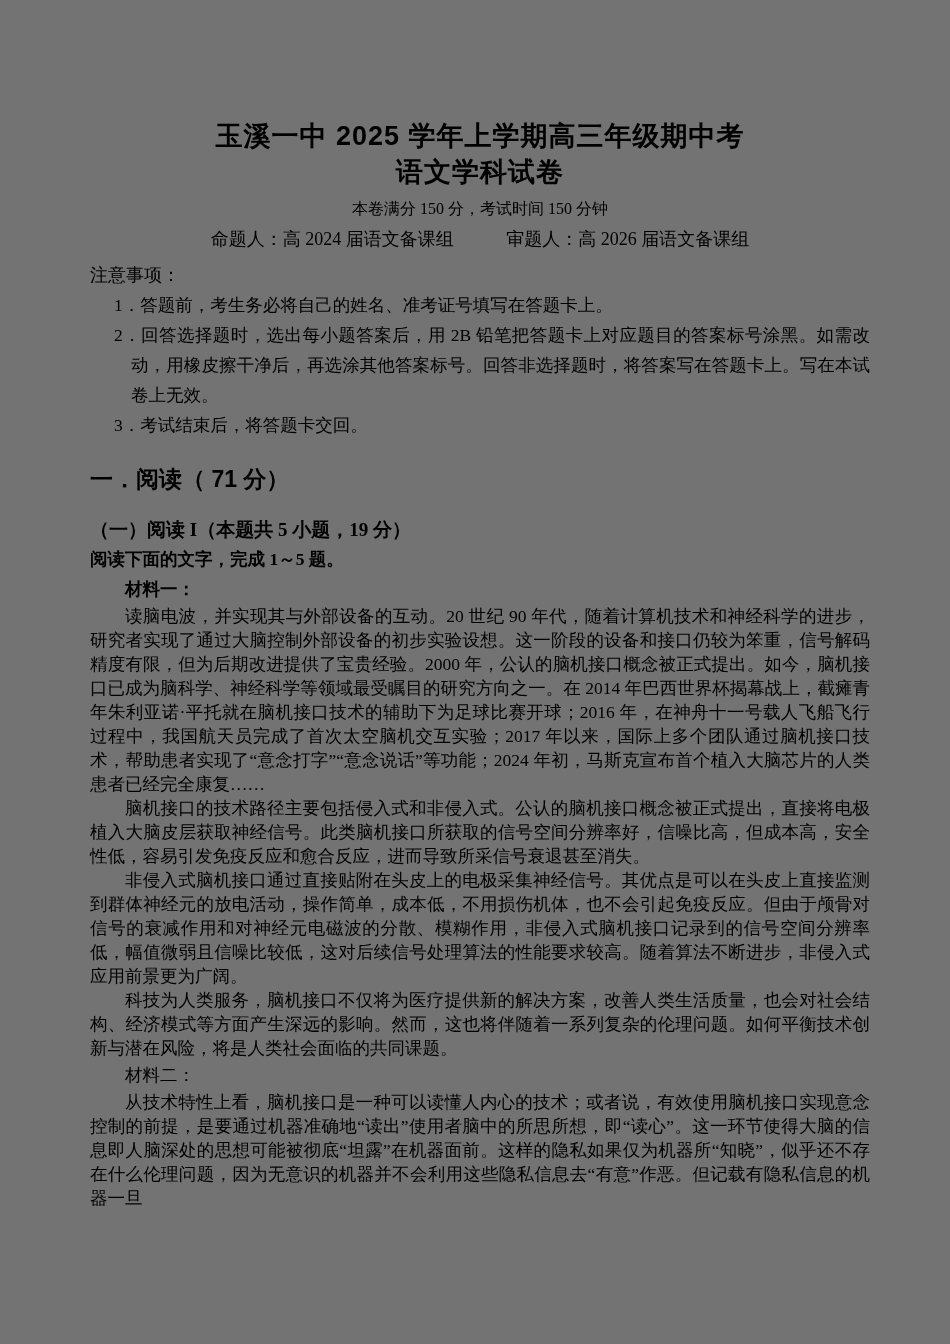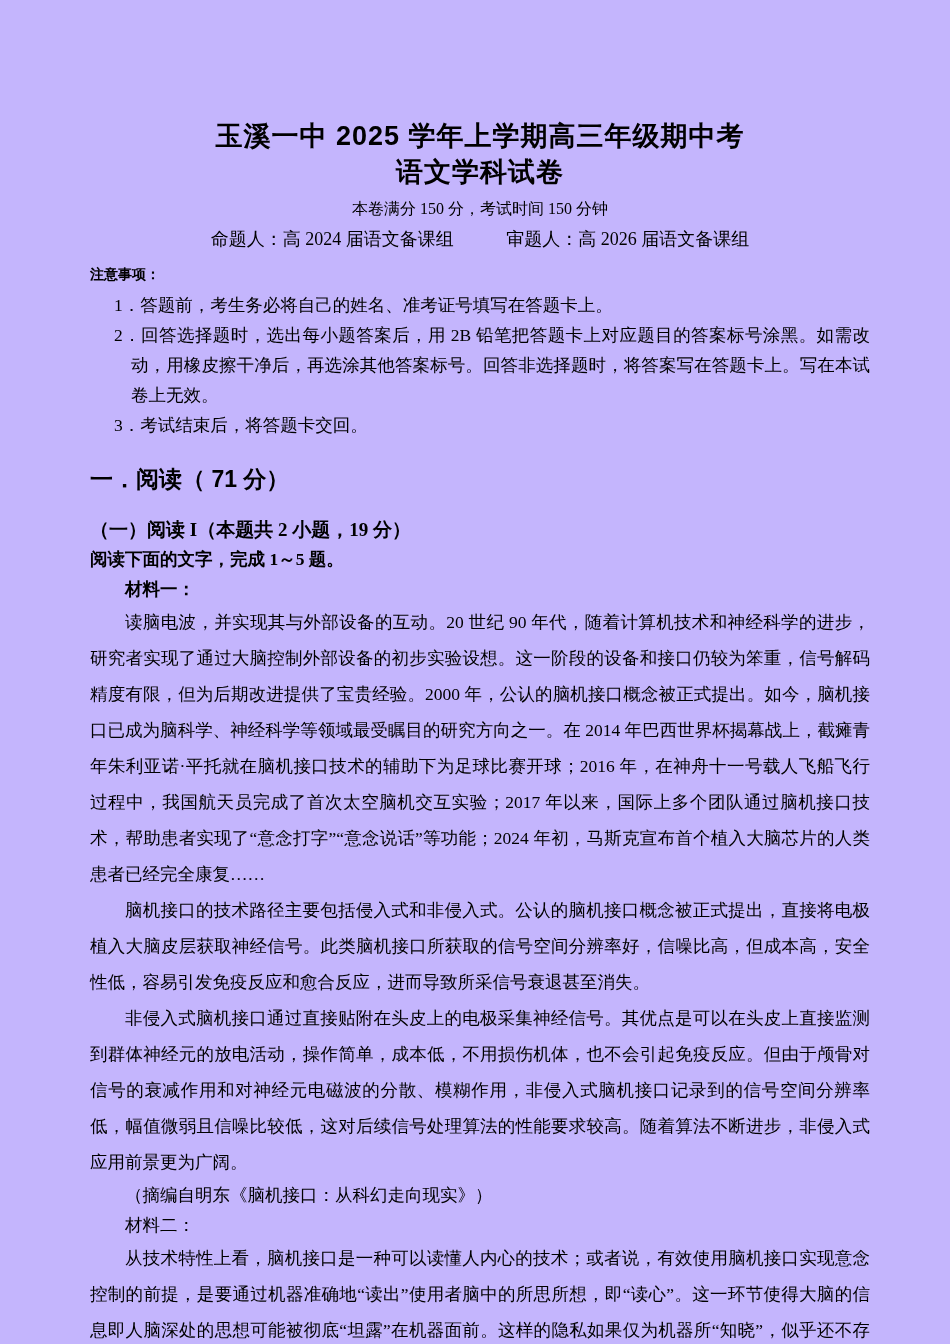--- a/index.html
+++ b/index.html
@@ -12,21 +12,21 @@
     height: 1344px;
     overflow: hidden;
     color: #000000;
     font-family: "Liberation Serif", "DejaVu Serif", serif;
   }
   .page {
     box-sizing: border-box;
     width: 950px;
     height: 1344px;
     padding: 118px 80px 4px 90px;
-    background: #c4b5fd;
+    background: #737373;
   }
   
   .header { text-align: center; }
   .title-line {
     margin: 0;
     font-family: "Liberation Sans", "DejaVu Sans", sans-serif;
     font-weight: 800;
     font-size: 27px;
     line-height: 36px;
     letter-spacing: 1px;
@@ -38,22 +38,22 @@
   }
   .examiners {
     margin-top: 4px;
     font-size: 18px;
     line-height: 26px;
   }
   .examiners span + span { margin-left: 48px; }
   
   .notes { margin-top: 8px; }
   .notes-label {
-    font-weight: bold;
-    font-size: 14px;
+    font-weight: normal;
+    font-size: 18px;
     line-height: 30px;
   }
   .note-item {
     font-size: 17.5px;
     line-height: 30px;
     padding-left: 41px;
     text-indent: -17px;
     text-align: justify;
   }
   
@@ -83,21 +83,21 @@
   }
   .material-label {
     font-size: 17.5px;
     line-height: 30px;
     text-indent: 2em;
   }
   
   .body-para {
     margin: 0;
     font-size: 17.5px;
-    line-height: 36px;
+    line-height: 24px;
     text-indent: 2em;
     text-align: justify;
   }
   .source-line {
     margin: 0;
     font-size: 17.5px;
     line-height: 30px;
     text-indent: 2em;
   }
 </style>
@@ -118,26 +118,26 @@
 
   <section class="notes">
     <div class="notes-label">注意事项：</div>
     <div class="note-item">1．答题前，考生务必将自己的姓名、准考证号填写在答题卡上。</div>
     <div class="note-item">2．回答选择题时，选出每小题答案后，用 2B 铅笔把答题卡上对应题目的答案标号涂黑。如需改动，用橡皮擦干净后，再选涂其他答案标号。回答非选择题时，将答案写在答题卡上。写在本试卷上无效。</div>
     <div class="note-item">3．考试结束后，将答题卡交回。</div>
   </section>
 
   <section>
     <div class="section-heading">一．阅读（ 71 分）</div>
-    <div class="sub-heading">（一）阅读 I（本题共 2 小题，19 分）</div>
+    <div class="sub-heading">（一）阅读 I（本题共 5 小题，19 分）</div>
     <div class="instruction">阅读下面的文字，完成 1～5 题。</div>
 
     <div class="material-label-bold">材料一：</div>
     <p class="body-para">读脑电波，并实现其与外部设备的互动。20 世纪 90 年代，随着计算机技术和神经科学的进步，研究者实现了通过大脑控制外部设备的初步实验设想。这一阶段的设备和接口仍较为笨重，信号解码精度有限，但为后期改进提供了宝贵经验。2000 年，公认的脑机接口概念被正式提出。如今，脑机接口已成为脑科学、神经科学等领域最受瞩目的研究方向之一。在 2014 年巴西世界杯揭幕战上，截瘫青年朱利亚诺·平托就在脑机接口技术的辅助下为足球比赛开球；2016 年，在神舟十一号载人飞船飞行过程中，我国航天员完成了首次太空脑机交互实验；2017 年以来，国际上多个团队通过脑机接口技术，帮助患者实现了“意念打字”“意念说话”等功能；2024 年初，马斯克宣布首个植入大脑芯片的人类患者已经完全康复……</p>
     <p class="body-para">脑机接口的技术路径主要包括侵入式和非侵入式。公认的脑机接口概念被正式提出，直接将电极植入大脑皮层获取神经信号。此类脑机接口所获取的信号空间分辨率好，信噪比高，但成本高，安全性低，容易引发免疫反应和愈合反应，进而导致所采信号衰退甚至消失。</p>
     <p class="body-para">非侵入式脑机接口通过直接贴附在头皮上的电极采集神经信号。其优点是可以在头皮上直接监测到群体神经元的放电活动，操作简单，成本低，不用损伤机体，也不会引起免疫反应。但由于颅骨对信号的衰减作用和对神经元电磁波的分散、模糊作用，非侵入式脑机接口记录到的信号空间分辨率低，幅值微弱且信噪比较低，这对后续信号处理算法的性能要求较高。随着算法不断进步，非侵入式应用前景更为广阔。</p>
-    <p class="source-line">（摘编自明东《脑机接口：从科幻走向现实》）</p>
+    <p class="body-para">科技为人类服务，脑机接口不仅将为医疗提供新的解决方案，改善人类生活质量，也会对社会结构、经济模式等方面产生深远的影响。然而，这也将伴随着一系列复杂的伦理问题。如何平衡技术创新与潜在风险，将是人类社会面临的共同课题。</p>
 
     <div class="material-label">材料二：</div>
     <p class="body-para">从技术特性上看，脑机接口是一种可以读懂人内心的技术；或者说，有效使用脑机接口实现意念控制的前提，是要通过机器准确地“读出”使用者脑中的所思所想，即“读心”。这一环节使得大脑的信息即人脑深处的思想可能被彻底“坦露”在机器面前。这样的隐私如果仅为机器所“知晓”，似乎还不存在什么伦理问题，因为无意识的机器并不会利用这些隐私信息去“有意”作恶。但记载有隐私信息的机器一旦</p>
   </section>
 
 </div>
 
 </body></html>

